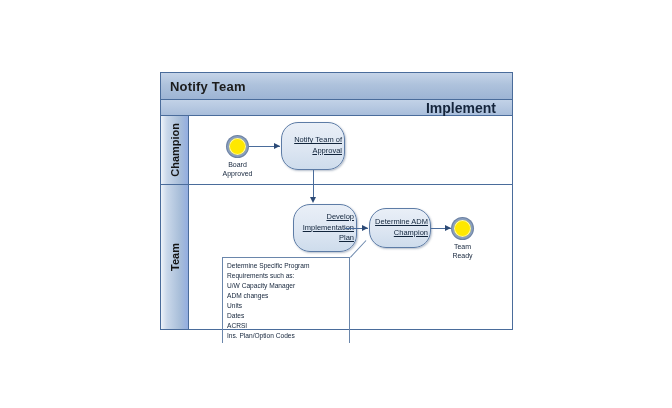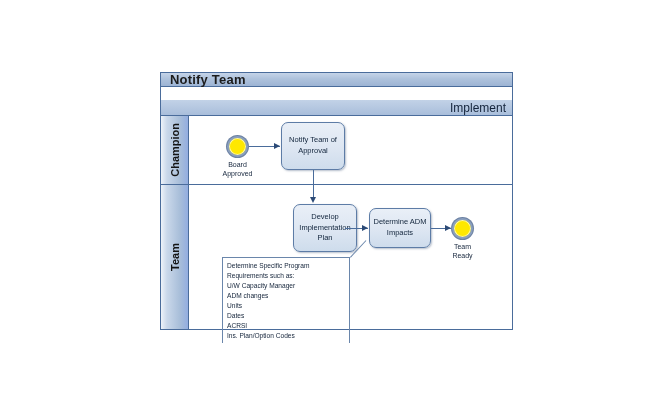--- a/index.html
+++ b/index.html
@@ -27,21 +27,21 @@
     box-sizing: border-box;
     background: #ffffff;
   }
 
   
   .pool-title {
     position: absolute;
     left: 0;
     top: 0;
     width: 100%;
-    height: 14px;
+    height: 27px;
     box-sizing: border-box;
     border-bottom: 1px solid #4a6c9b;
     background: linear-gradient(to bottom, #c5d4e8 0%, #aec2dc 45%, #9db4d4 100%);
     display: flex;
     align-items: center;
   }
   .pool-title span {
     padding-left: 9px;
     font-size: 13px;
     font-weight: bold;
@@ -57,23 +57,23 @@
     width: 100%;
     height: 16px;
     box-sizing: border-box;
     border-bottom: 1px solid #4a6c9b;
     background: linear-gradient(to bottom, #c2d2e7 0%, #a9bedb 100%);
     display: flex;
     align-items: center;
     justify-content: flex-end;
   }
   .phase-band span {
-    padding-right: 6px;
-    font-size: 12px;
-    font-weight: normal;
+    padding-right: 16px;
+    font-size: 14px;
+    font-weight: bold;
     color: #15253c;
   }
 
   
   .lane {
     position: absolute;
     left: 0;
     width: 100%;
     box-sizing: border-box;
   }
@@ -108,31 +108,32 @@
     right: 0;
     height: 100%;
     background: #ffffff;
   }
 
   
   .task {
     position: absolute;
     box-sizing: border-box;
     border: 1px solid #5d7ca6;
-    border-radius: 7px;
+    border-radius: 17px;
     background: linear-gradient(to bottom, #e9eff7 0%, #dde6f2 55%, #cedcec 100%);
     box-shadow: 1px 1px 2px rgba(90,110,140,0.45);
     display: flex;
     align-items: center;
     justify-content: center;
-    text-align: center;
+    text-align: right;
     font-size: 7.5px;
     line-height: 1.45;
     color: #11243b;
     padding: 2px;
+    text-decoration: underline;
   }
 
   
   .event {
     position: absolute;
     width: 21px;
     height: 21px;
     border-radius: 50%;
     box-sizing: border-box;
     border: 2px solid #8a9fbe;
@@ -241,21 +242,21 @@
       <div class="arrow-d" style="left:120.5px; top:12px;"></div>
 
       <div class="task" style="left:104px; top:19px; width:64px; height:48px;">
         <span>Develop Implementation Plan</span>
       </div>
 
       <div class="conn-h" style="left:156px; top:43px; width:23px;"></div>
       <div class="arrow-r" style="left:173px; top:39.5px;"></div>
 
       <div class="task" style="left:180px; top:23px; width:62px; height:40px;">
-        <span>Determine ADM Impacts</span>
+        <span>Determine ADM Champion</span>
       </div>
 
       <div class="conn-h" style="left:242px; top:43px; width:20px;"></div>
       <div class="arrow-r" style="left:256px; top:39.5px;"></div>
 
       <div class="event" style="left:263px; top:33px;"></div>
       <div class="event-label" style="left:245px; top:57px; width:57px;">
         <div>Team</div>
         <div>Ready</div>
       </div>

